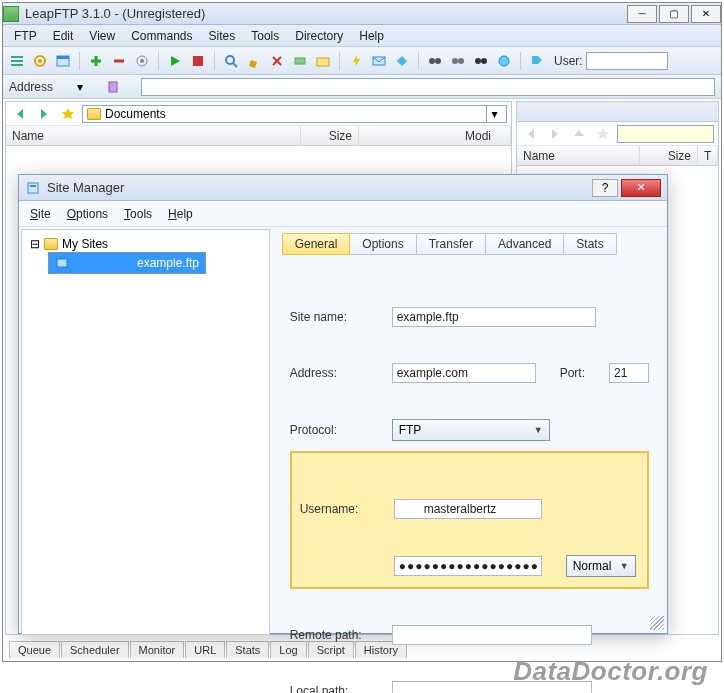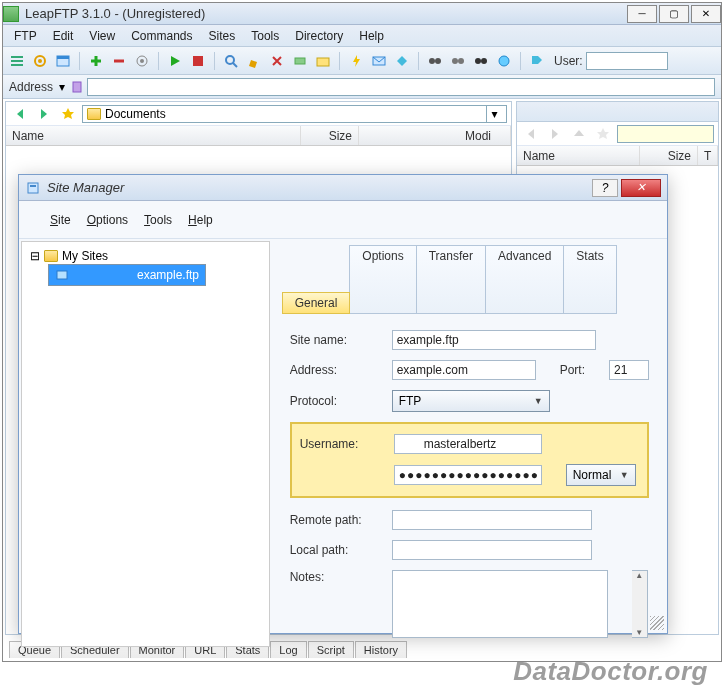--- a/index.html
+++ b/index.html
@@ -15,21 +15,21 @@
 
 .menubar { height: 22px; background: linear-gradient(#e8eef7, #dce8f4); border-bottom: 1px solid #bcd; display: flex; align-items: center; padding: 0 4px; gap: 2px; }
 .menu-item { padding: 2px 7px; color: #222; cursor: default; }
 
 .toolbar { height: 28px; background: linear-gradient(#f2f6fb, #dce8f4); border-bottom: 1px solid #bcd; display: flex; align-items: center; padding: 0 4px; gap: 3px; }
 .tb-btn { width: 20px; height: 20px; display: flex; align-items: center; justify-content: center; cursor: default; border: 1px solid transparent; }
 .tb-sep { width: 1px; height: 18px; background: #bcd; margin: 0 3px; }
 .tb-user-label { margin-left: 4px; color: #333; }
 .tb-user-input { width: 82px; height: 18px; border: 1px solid #8ab; background: #fff; }
 
-.addressbar { height: 24px; background: linear-gradient(#f2f6fb, #dce8f4); border-bottom: 1px solid #bcd; display: flex; align-items: center; padding: 0 6px; gap: 4px; }
+.addressbar { height: 24px; background: linear-gradient(#f2f6fb, #dce8f4); border-bottom: 1px solid #bcd; display: flex; align-items: center; padding: 0 6px; gap: 22px; }
 .addr-label { color: #333; }
 .addr-drop { width: 10px; height: 10px; display:flex; align-items:center; justify-content:center; }
 .addr-icon { width: 12px; height: 12px; display:flex; align-items:center; justify-content:center; }
 .addr-input { flex: 1; height: 18px; border: 1px solid #8ab; background: #fff; }
 
 .panes { display: flex; height: calc(100% - 26px - 22px - 28px - 24px - 20px); }
 .pane { border: 1px solid #bcd; margin: 2px; background: #fff; display: flex; flex-direction: column; }
 .pane.left { width: 507px; }
 .pane.right { flex: 1; }
 .pane-title { height: 20px; background: linear-gradient(#e8eef7, #dce8f4); border-bottom: 1px solid #bcd; padding: 2px 6px; color: #333; }
@@ -43,41 +43,41 @@
 .col.size { width: 58px; text-align: right; justify-content: flex-end; }
 .col.type { width: 100px; margin-top: 36px; }
 .col.mod  { width: 52px; }
 .pane-body { flex: 1; background: #fff; }
 
 .bottom-tabs { position: absolute; bottom: 3px; left: 6px; display: flex; gap: 0; }
 .btab { border: 1px solid #bbb; border-bottom: none; background: linear-gradient(#fdfdfd, #ececec); padding: 2px 8px; font-size: 11px; color: #333; margin-right: 1px; cursor: default; }
 
 
 .dialog { position: absolute; top: 174px; left: 18px; width: 650px; height: 460px; border: 1px solid #7b9ecb; background: #f5f8fc; box-shadow: 0 4px 18px rgba(0,0,0,0.25); }
-.dlg-title { height: 26px; background: linear-gradient(#e8eef7, #d0dff0); border-bottom: 1px solid #a8b8d0; display: flex; align-items: center; padding: 0 6px; font-style: italic; }
+.dlg-title { height: 26px; background: linear-gradient(#e8eef7, #d0dff0); border-bottom: 1px solid #a8b8d0; display: flex; align-items: center; padding: 0 6px; }
 .dlg-title .dlg-icon { width: 16px; height: 16px; margin-right: 6px; display:flex; align-items:center; justify-content:center; }
 .dlg-title .dlg-text { flex: 1; color: #333; font-size: 13px; }
 .dlg-help { width: 26px; height: 18px; border: 1px solid #aaa; background: #f4f4f4; display:flex; align-items:center; justify-content:center; margin-right: 3px; }
 .dlg-close { width: 40px; height: 18px; background: linear-gradient(#f08080, #c72c2c); border: 1px solid #a02020; color: #fff; display:flex; align-items:center; justify-content:center; font-size: 11px; }
 
-.dlg-menu { height: 38px; display: flex; align-items: center; padding: 0 24px; gap: 2px; border-bottom: 1px solid #d8e2ee; }
+.dlg-menu { height: 26px; display: flex; align-items: center; padding: 0 4px; gap: 2px; border-bottom: 1px solid #d8e2ee; }
 .dlg-menu .menu-item { text-decoration: underline; text-decoration-color: transparent; }
 .dlg-menu .menu-item span.u { text-decoration: underline; }
 
 .dlg-body { display: flex; height: calc(100% - 26px - 22px); }
 .tree { width: 300px; border-right: 1px solid #d8e2ee; padding: 6px; background: #fff; margin: 2px; border: 1px solid #ccc; }
 .tree-row { display: flex; align-items: center; gap: 4px; padding: 1px 2px; }
 .tree-row.sel { background: #3399ff; color: #fff; }
 
 .props { flex: 1; padding: 6px 10px; }
 .tabs { display: flex; gap: 0; margin-bottom: 6px; }
 .tab { border: 1px solid #b4c6da; background: linear-gradient(#f8fbff, #eaf1f9); padding: 3px 12px; font-size: 12px; color: #333; margin-right: -1px; cursor: default; }
-.tab.active { background: linear-gradient(#fff6cc, #ffe27a); border-color: #e0c24a; position: relative; z-index: 1; margin-top: 47px; }
+.tab.active { background: linear-gradient(#fff6cc, #ffe27a); border-color: #e0c24a; position: relative; z-index: 1; }
 .form { padding: 10px 8px 8px; }
-.form-row { display: flex; align-items: center; margin-bottom: 10px; gap: 24px; }
+.form-row { display: flex; align-items: center; margin-bottom: 10px; gap: 24px; margin-top: 36px; }
 .form-row label { width: 78px; color: #333; }
 .inp { border: 1px solid #a8bacb; background: #fff; height: 20px; padding: 0 4px; color: #222; }
 .inp.site { width: 204px; }
 .inp.addr { width: 144px; }
 .inp.port { width: 40px; }
 .sel { border: 1px solid #7e94a8; background: linear-gradient(#fafcfe, #e2eaf3); height: 22px; width: 158px; display: flex; align-items: center; padding: 0 6px; justify-content: space-between; }
 .sel .arrow { font-size: 9px; color: #444; }
 .cred-box { border: 2px solid #e0c24a; background: #fff1b0; padding: 10px 8px; margin: 4px 0 12px; }
 .cred-box .form-row label { width: 70px; }
 .cred-box .inp { background: #fff; }

